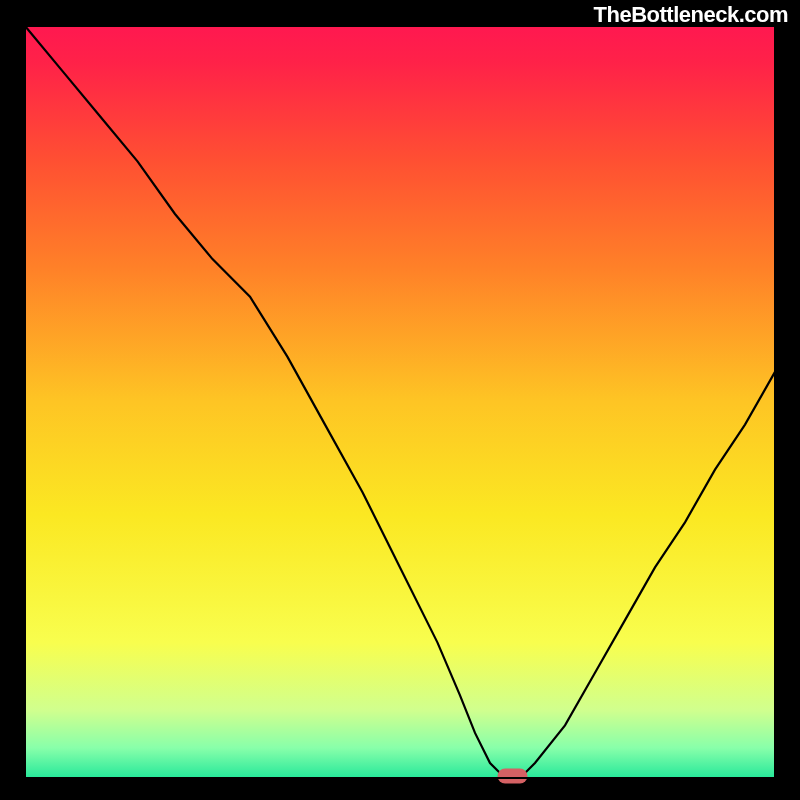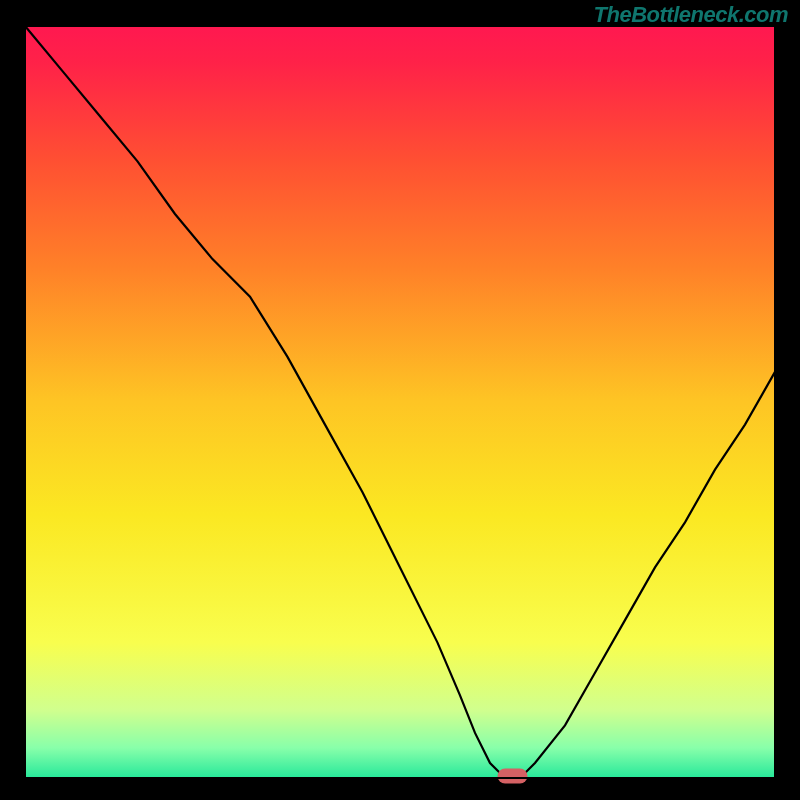--- a/index.html
+++ b/index.html
@@ -21,23 +21,22 @@
     top: 0;
     left: 0;
   }
   .watermark {
     position: absolute;
     top: 2px;
     right: 12px;
     font-family: Arial, Helvetica, sans-serif;
     font-size: 22px;
     font-weight: bold;
-    color: #0f766e;
+    color: #ffffff;
     letter-spacing: -0.5px;
-    font-style: italic;
   }
 </style>
 </head>
 <body>
 
 <div class="container">
   <svg id="chart-svg" width="800" height="800" viewBox="0 0 800 800">
     <defs>
       <linearGradient id="bg-grad" x1="0" y1="0" x2="0" y2="1">
           <stop offset="0%" stop-color="#ff1850"></stop>

